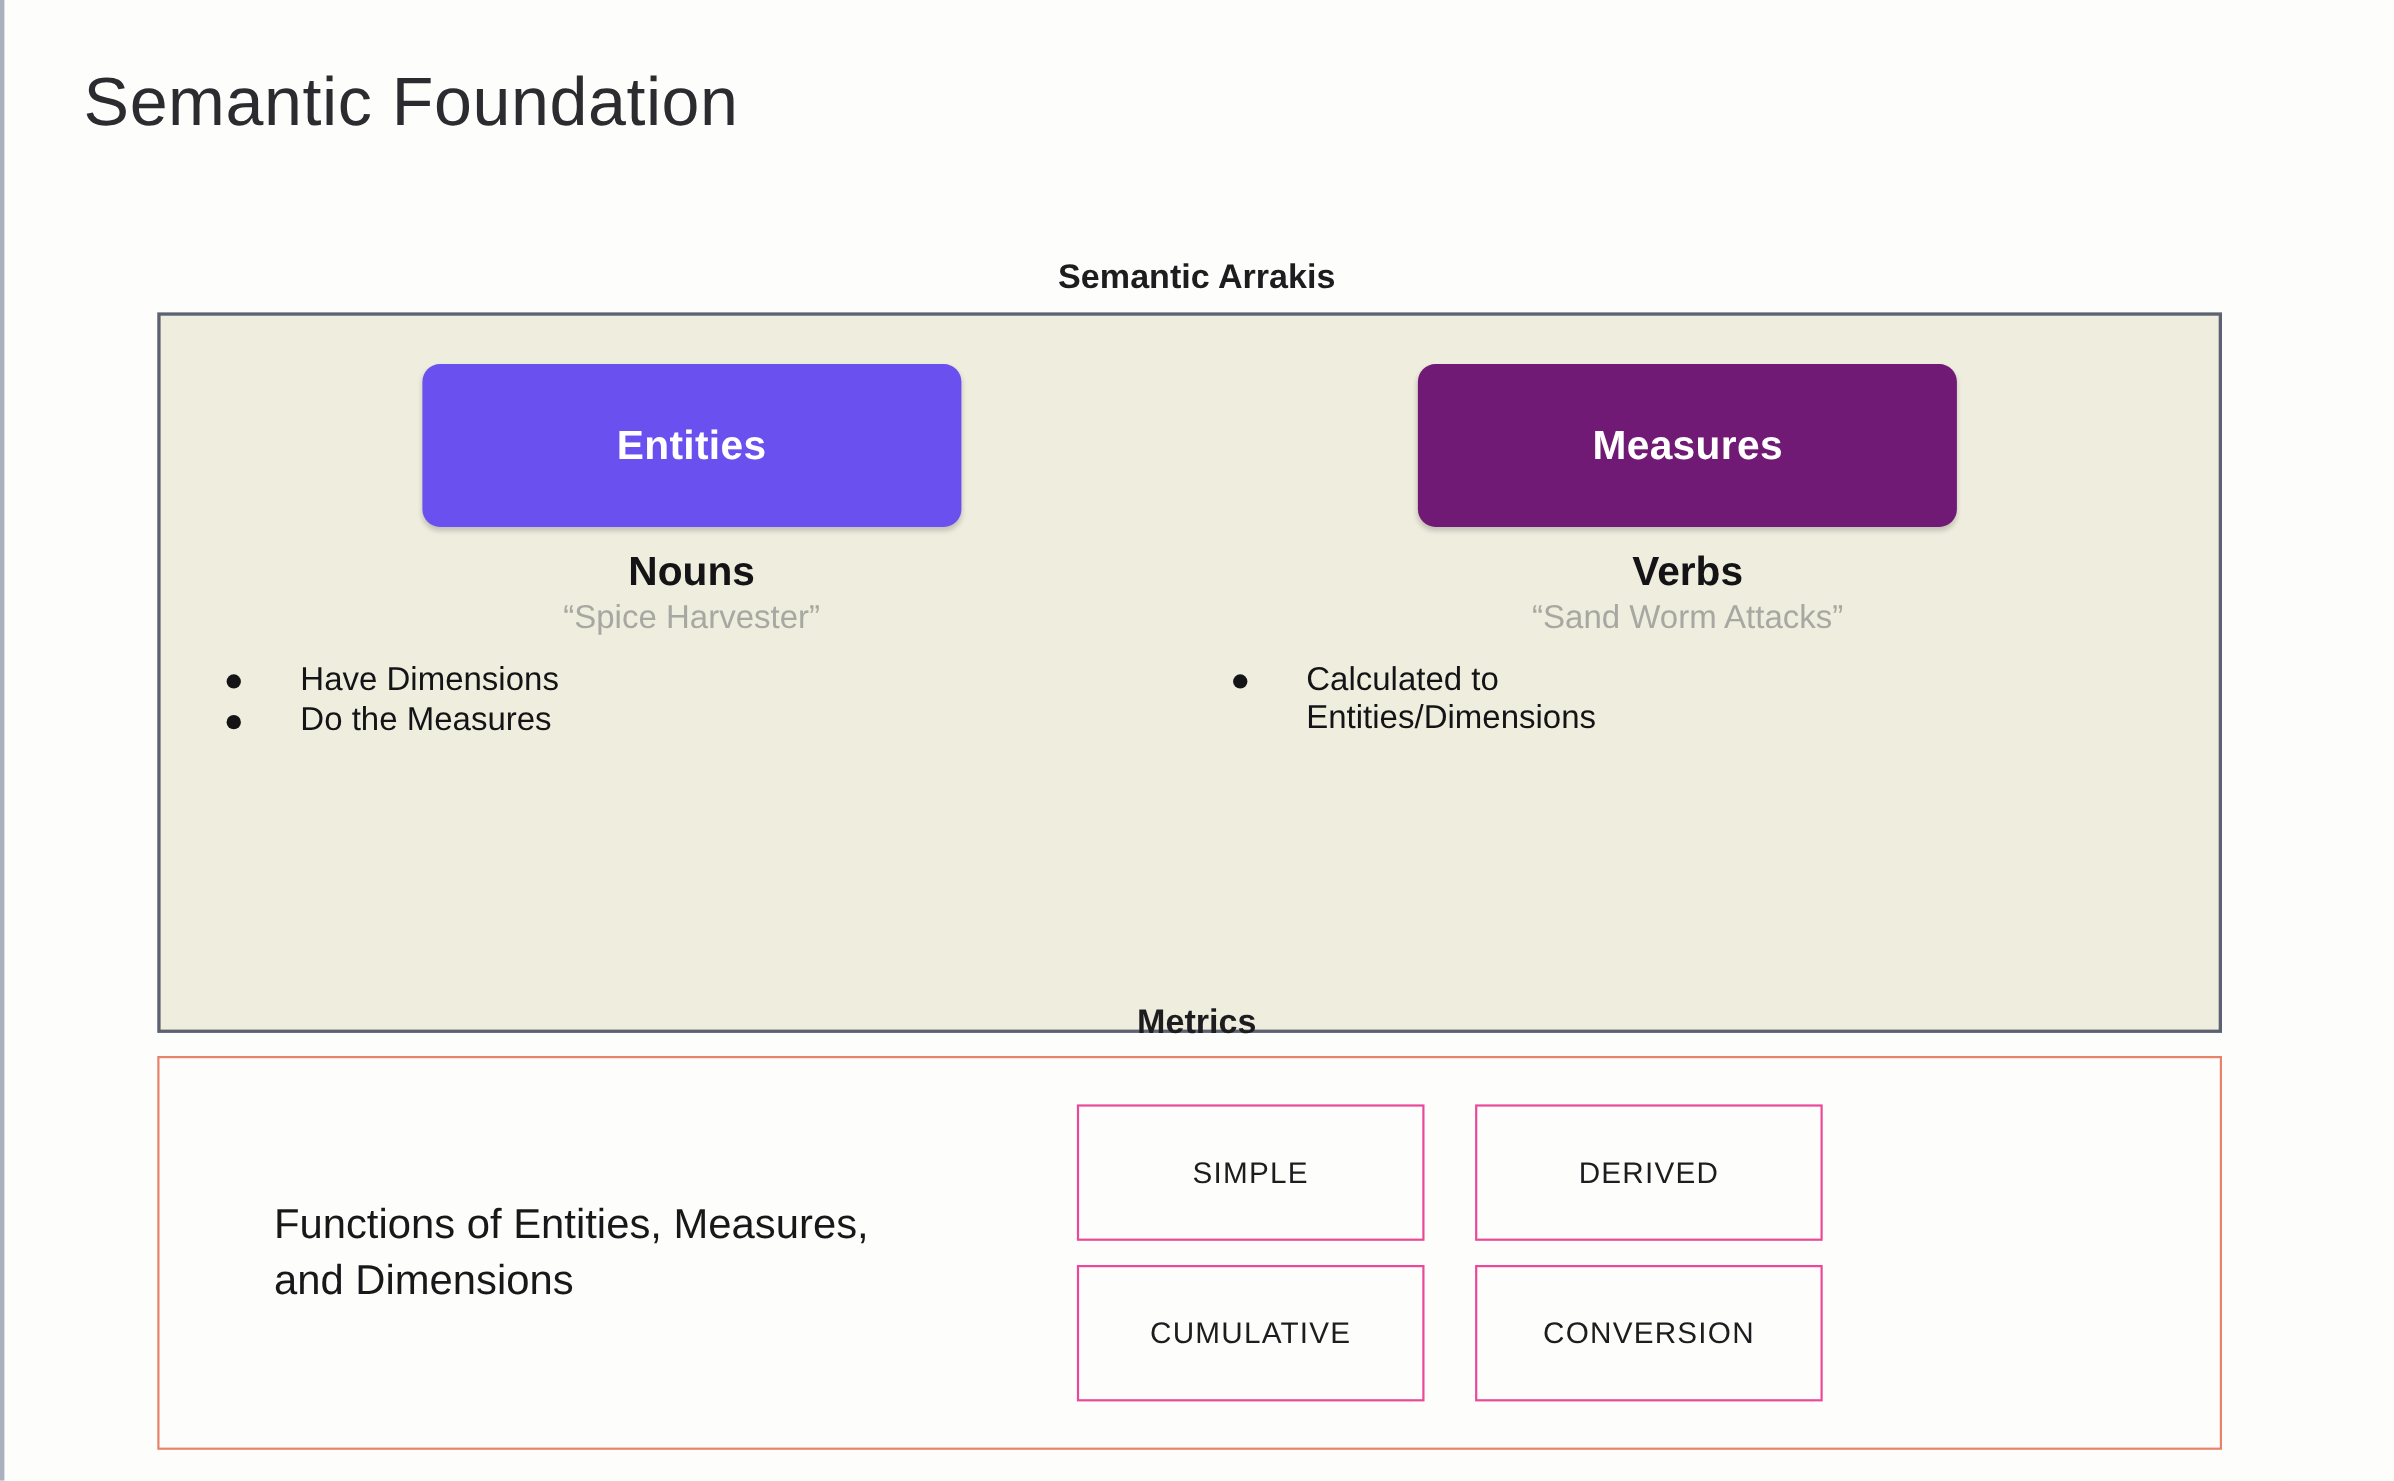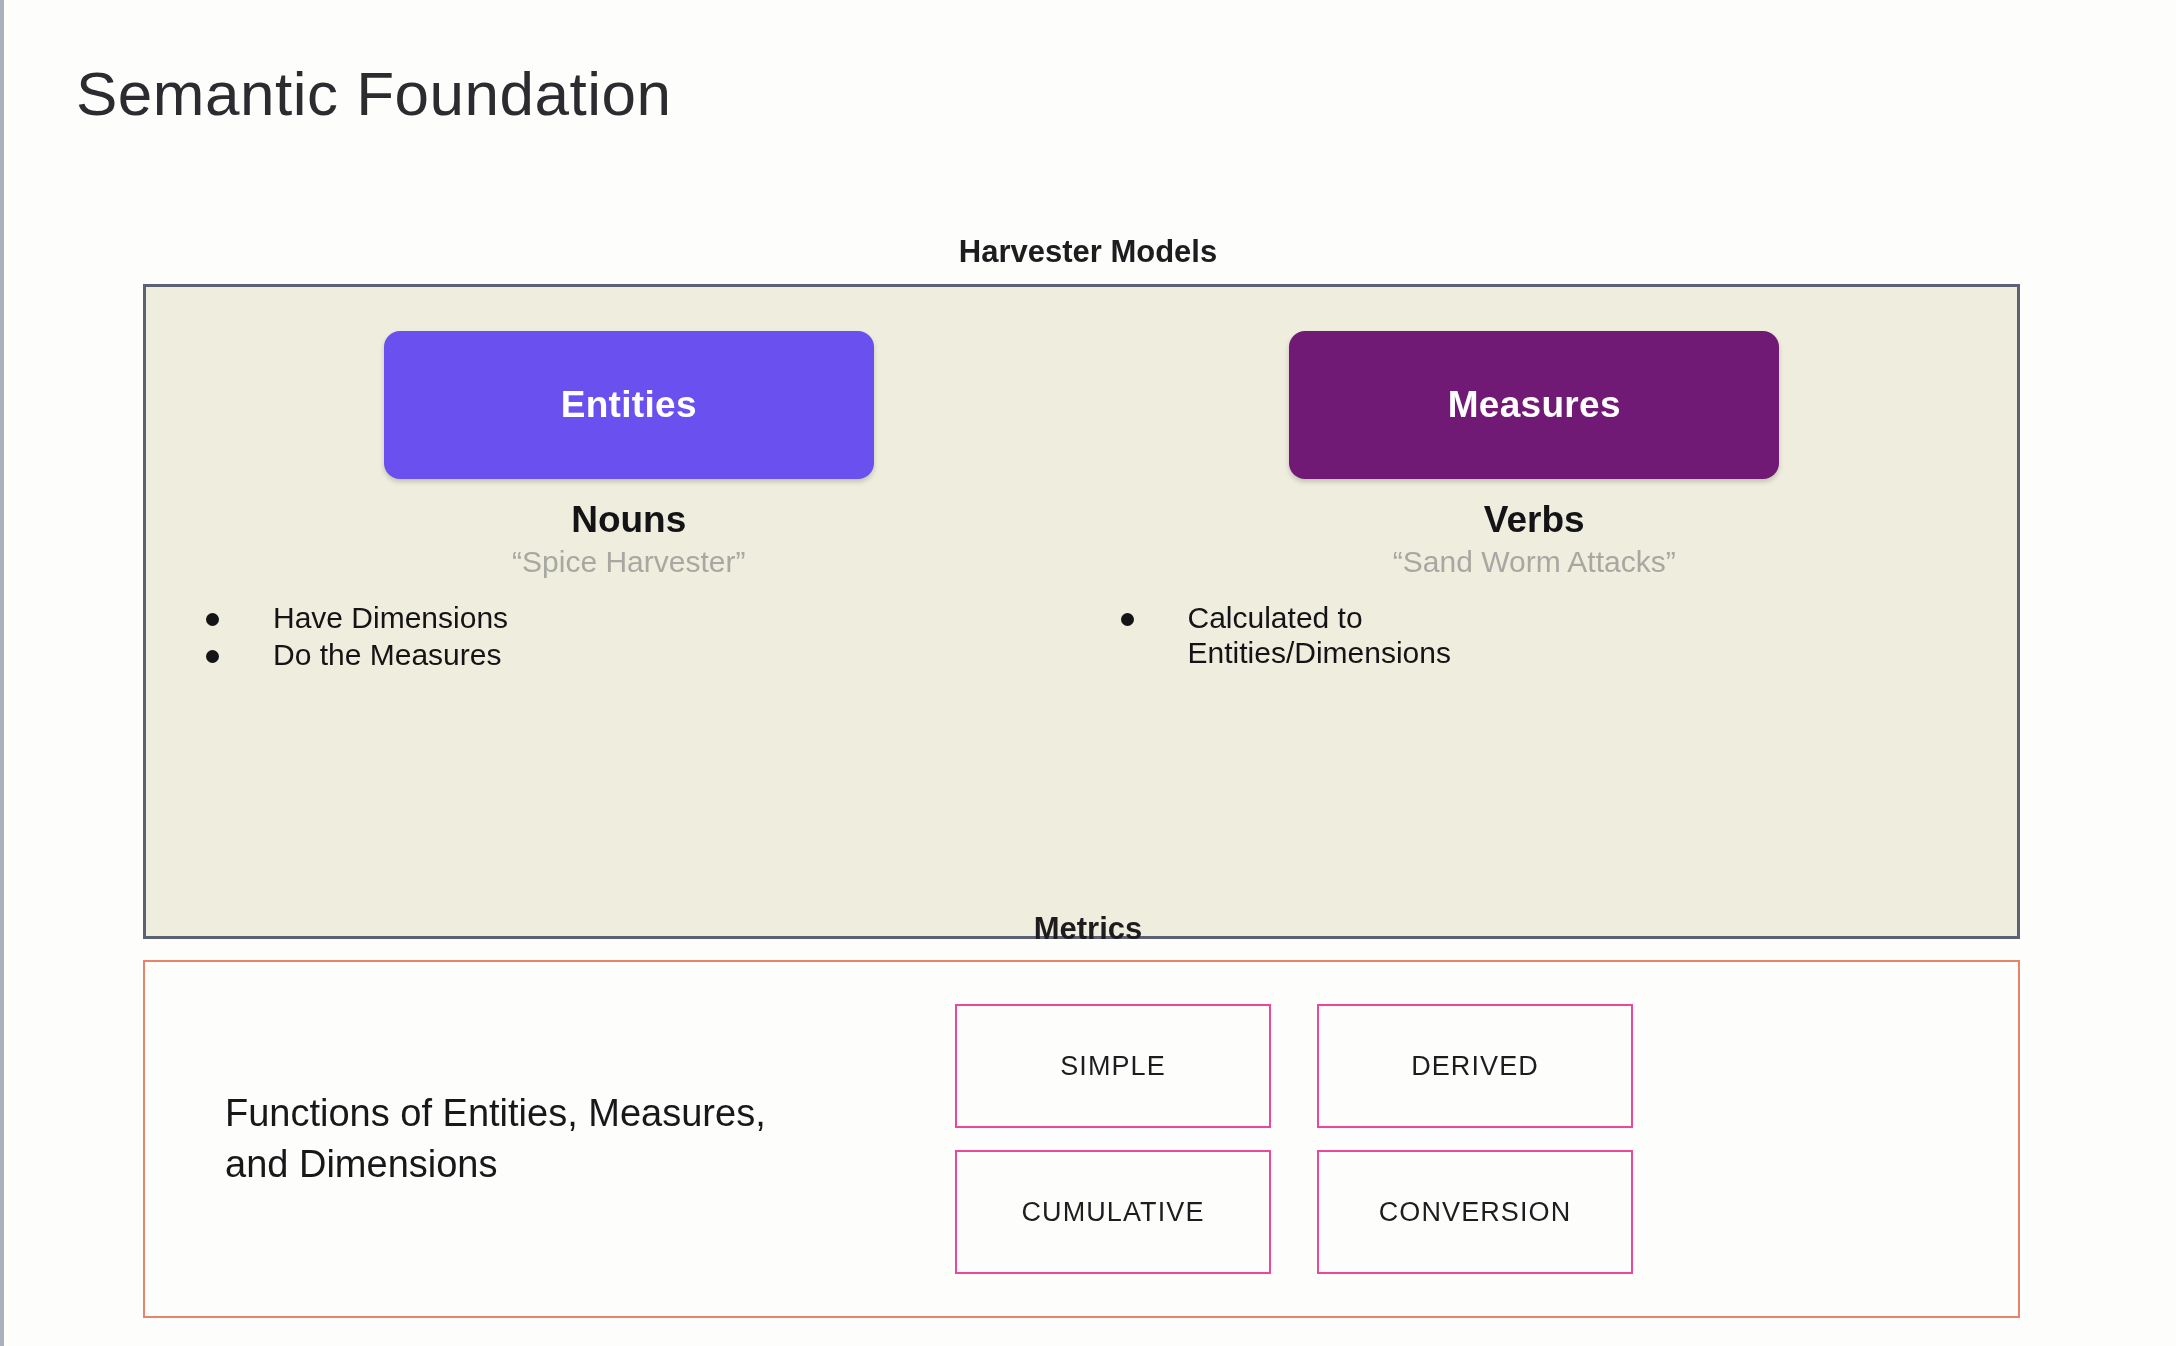--- a/index.html
+++ b/index.html
@@ -152,21 +152,21 @@
     height: 358px;
     background: #fdfdfb;
     border: 2px solid #e8836b;
     box-sizing: border-box;
     display: flex;
     flex-direction: row;
     align-items: center;
   }
   .metrics-desc {
     flex: 0 0 auto;
-    margin-left: 80px;
+    margin-left: 104px;
     font-size: 38px;
     line-height: 1.33;
     color: #18181a;
     white-space: pre-line;
     width: 700px;
   }
   .metrics-boxes {
     flex: 0 0 auto;
     margin-left: 30px;
     display: grid;
@@ -188,21 +188,21 @@
 </style>
 </head>
 <body>
 
 <div class="slide">
 
   <div class="left-rail"></div>
 
   <div class="page-title">Semantic Foundation</div>
 
-  <div class="section-label" id="semantic-models-label">Harvester Models</div>
+  <div class="section-label" id="semantic-models-label">Semantic Arrakis</div>
 
   <div class="models-panel">
     <div class="models-grid">
 
       <div class="model-col" id="col-entities">
         <div class="model-chip chip-entities">Entities</div>
         <div class="model-term">Nouns</div>
         <div class="model-example">“Spice Harvester”</div>
         <ul class="model-bullets">
           <li>

